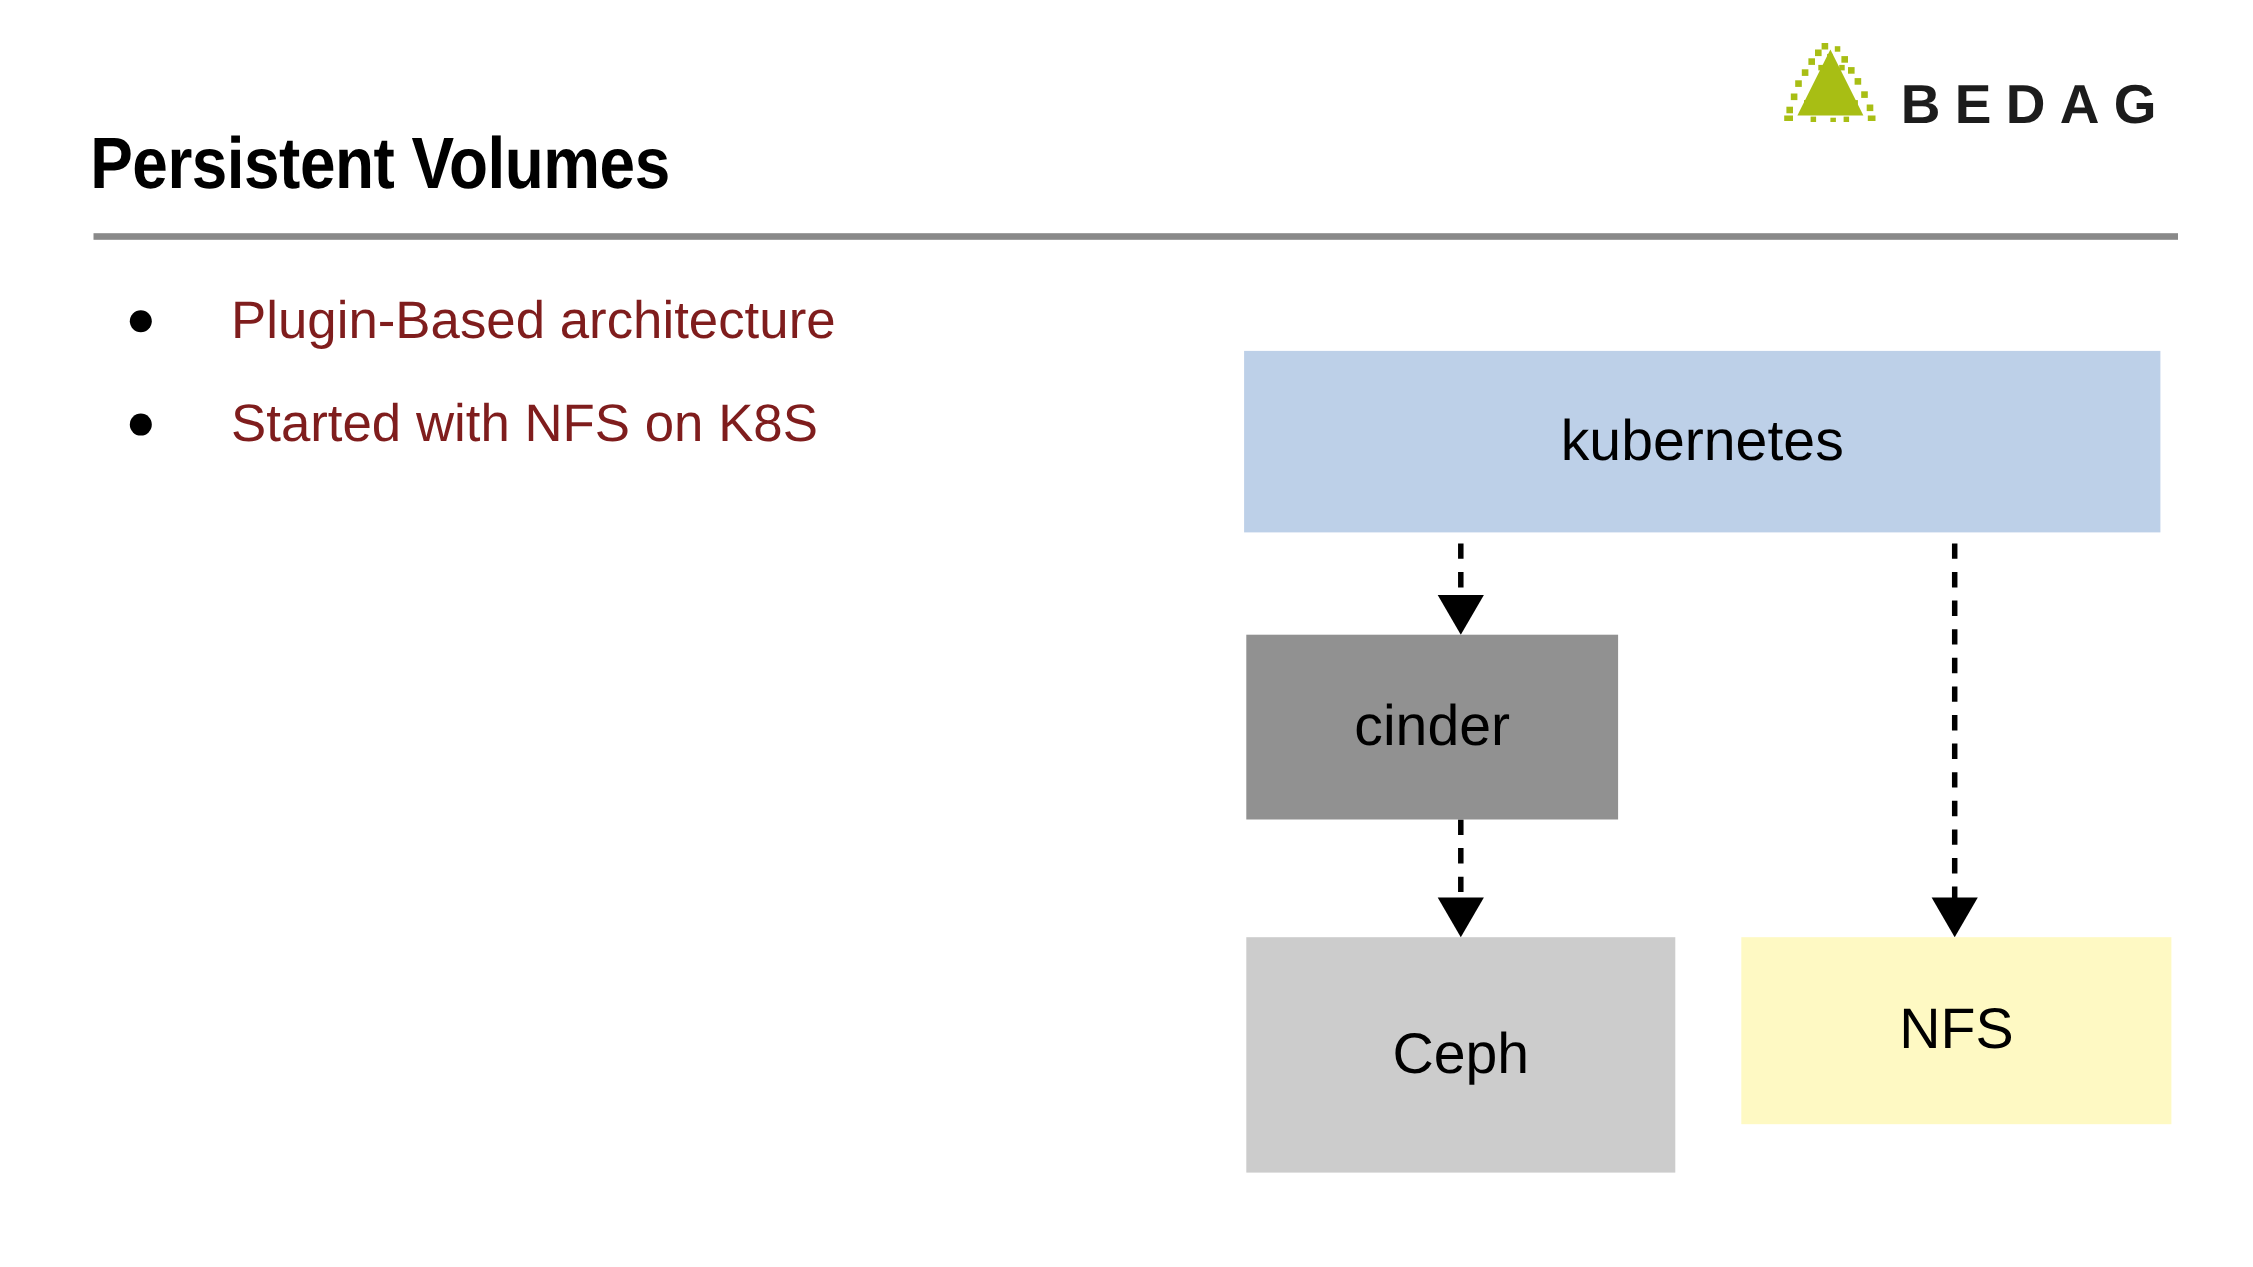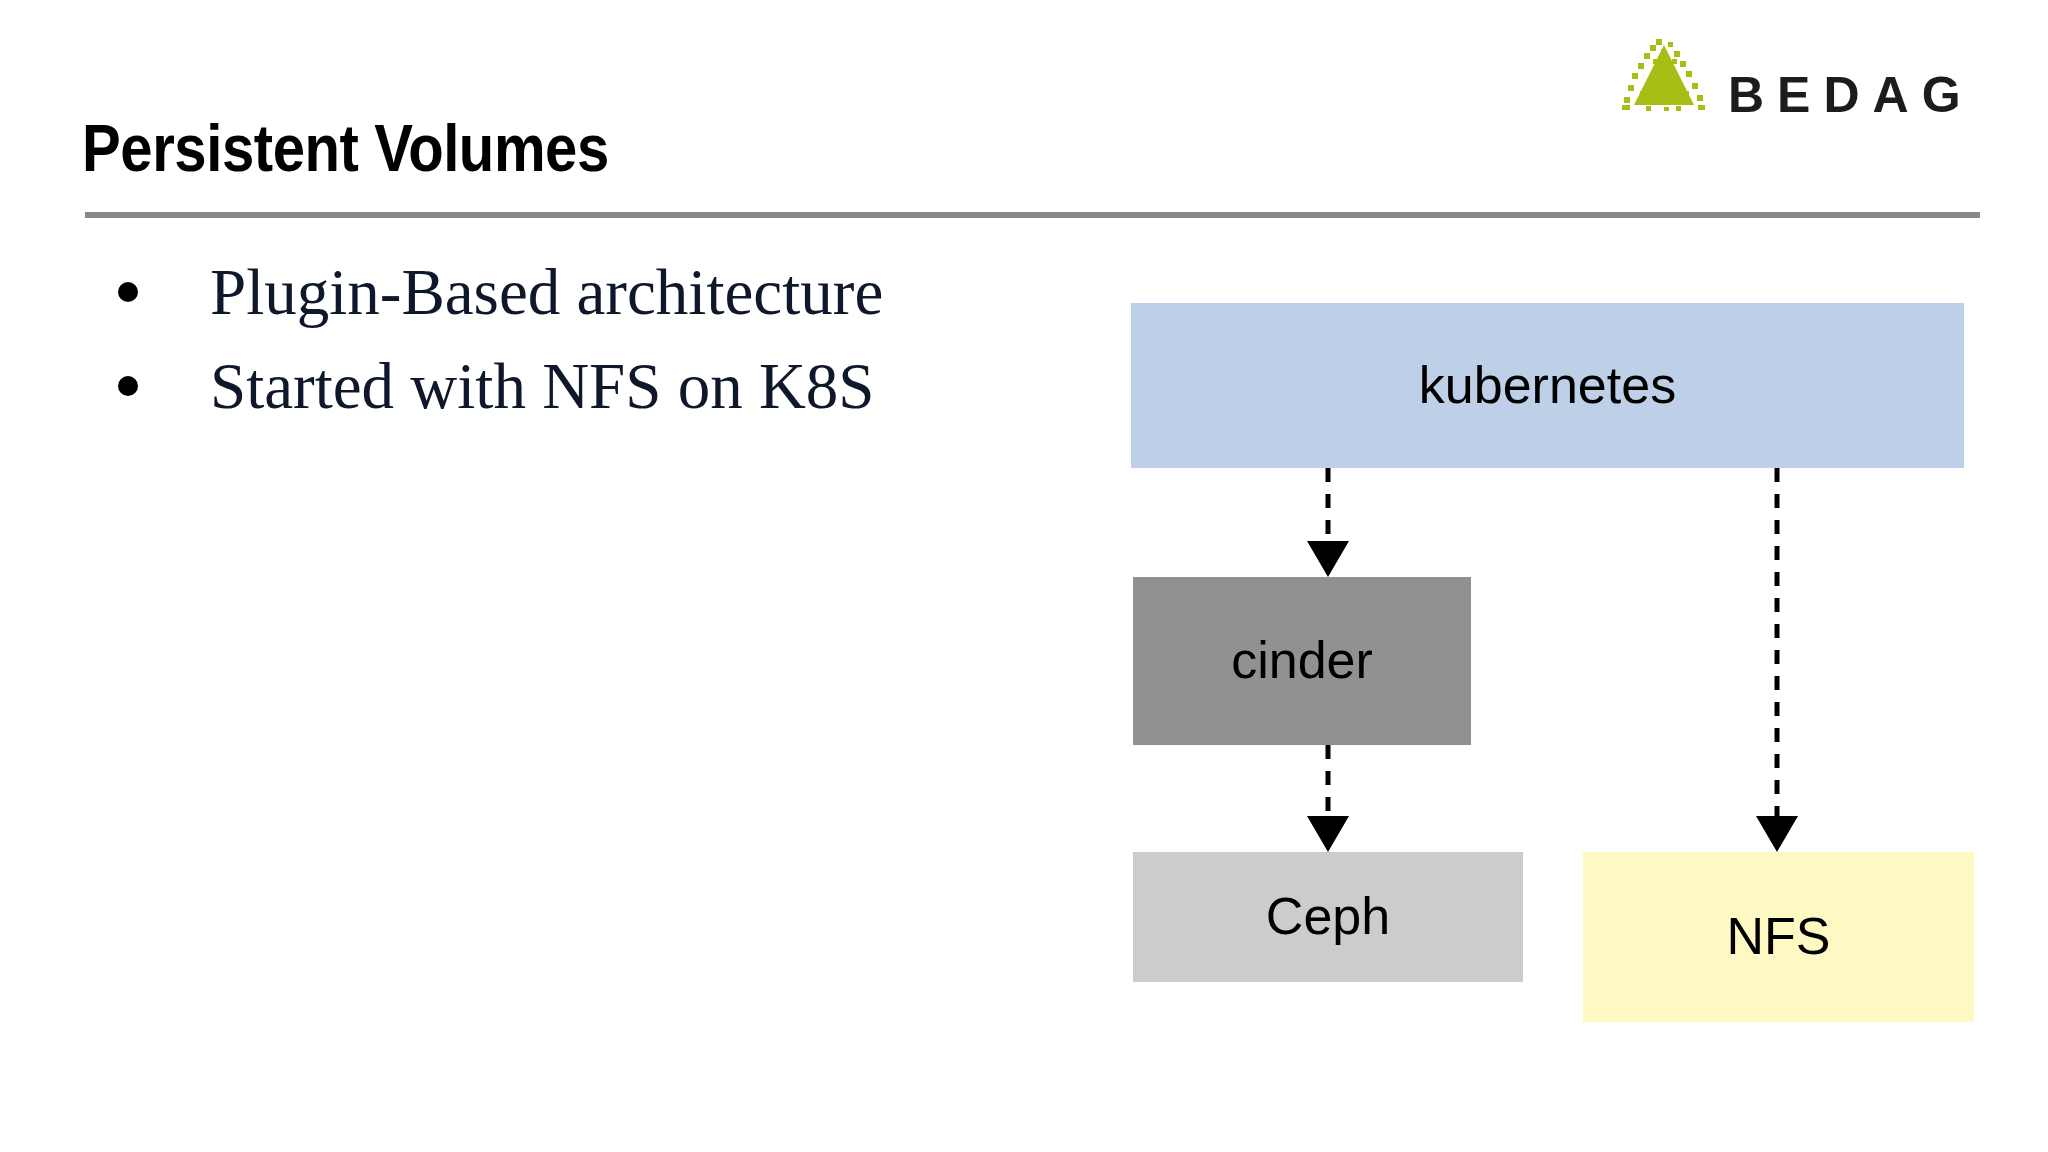--- a/index.html
+++ b/index.html
@@ -90,24 +90,24 @@
     height: 60px;
   }
   .bullet-dot i {
     display: block;
     width: 20px;
     height: 20px;
     border-radius: 50%;
     background: #000000;
   }
   .bullet-text {
-    font-family: Liberation Serif, serif;
-    font-size: 65px;
+    font-family: Liberation Sans, sans-serif;
+    font-size: 48px;
     line-height: 60px;
-    color: #0f172a;
+    color: #7f1d1d;
     white-space: nowrap;
     margin-left: 58px;
   }
 
   
   #diagram {
     position: absolute;
     left: 1131px;
     top: 303px;
     width: 845px;
@@ -122,35 +122,35 @@
     color: #000000;
     box-sizing: border-box;
   }
   .node-label {
     font-size: 52px;
     line-height: 1.1;
     white-space: nowrap;
   }
   #node-kubernetes {
     left: 0px;
-    top: 0px;
+    top: 16px;
     width: 833px;
     height: 165px;
   }
   #node-cinder {
     left: 2px;
     top: 274px;
     width: 338px;
     height: 168px;
   }
   #node-ceph {
     left: 2px;
     top: 549px;
     width: 390px;
-    height: 130px;
+    height: 214px;
   }
   #node-nfs {
     left: 452px;
     top: 549px;
     width: 391px;
     height: 170px;
   }
   #arrows {
     position: absolute;
     left: 0;

